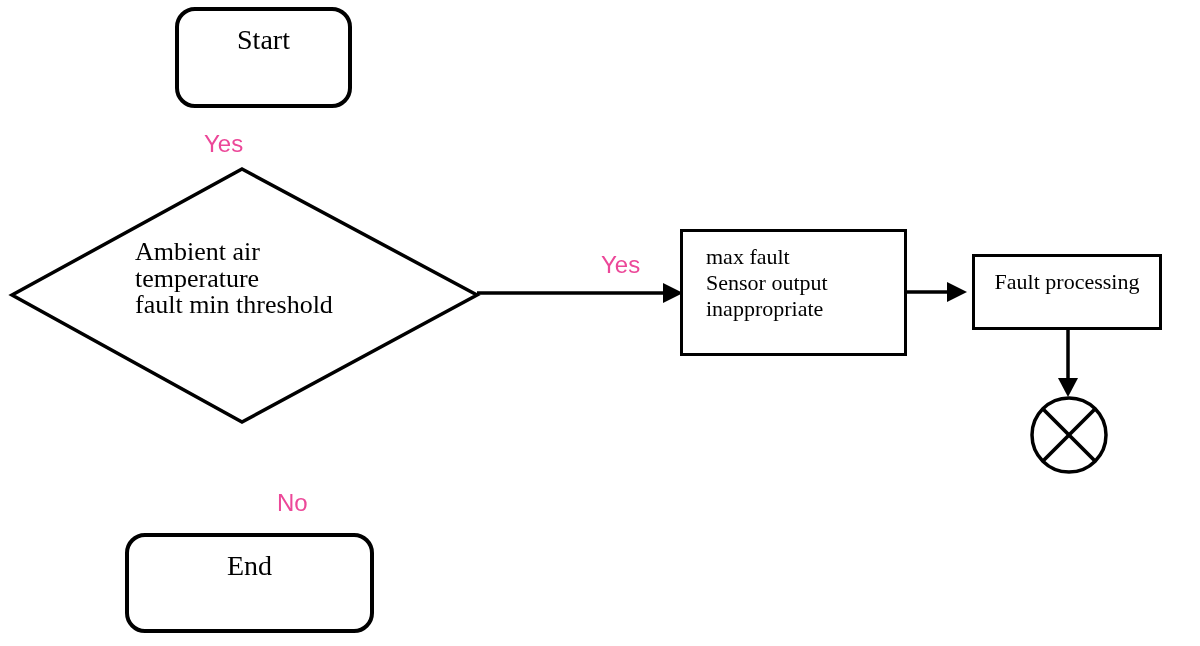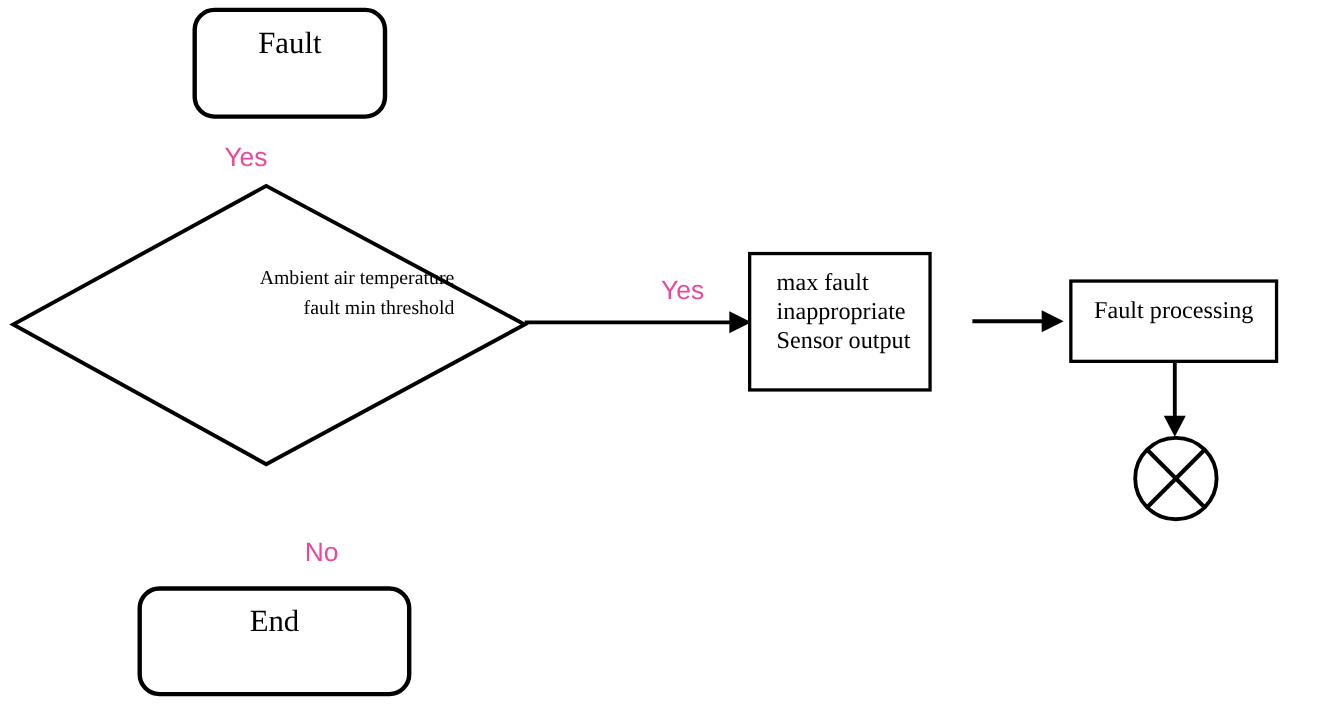--- a/index.html
+++ b/index.html
@@ -45,31 +45,31 @@
   .flow-label {
     position: absolute;
     font-family: "Liberation Sans", sans-serif;
     font-size: 24px;
     line-height: 25px;
     color: #ec4899;
     white-space: nowrap;
   }
   .diamond-text {
     position: absolute;
-    left: 163px;
+    left: 135px;
     top: 239px;
     width: 250px;
-    font-size: 18px;
+    font-size: 26px;
     line-height: 26.5px;
-    text-align: right;
+    text-align: left;
   }
   #start-box  { left: 175px; top: 7px;   width: 177px; height: 101px; }
   #end-box    { left: 125px; top: 533px; width: 249px; height: 100px; }
   #maxfault-box {
-    left: 680px; top: 229px; width: 167px; height: 127px;
+    left: 680px; top: 229px; width: 227px; height: 127px;
     padding: 12px 0 0 23px;
   }
   #faultproc-box {
     left: 972px; top: 254px; width: 190px; height: 76px;
     text-align: center;
     padding-top: 12px;
   }
   #yes-top-label    { left: 204px; top: 131px; }
   #yes-branch-label { left: 601px; top: 252px; }
   #no-branch-label  { left: 277px; top: 490px; }
@@ -100,36 +100,36 @@
     </g>
 
     <g>
       <circle cx="1069" cy="435" r="37" fill="#ffffff" stroke="#000000" stroke-width="3.5"></circle>
       <line x1="1042" y1="408" x2="1096" y2="462" stroke="#000000" stroke-width="3.8"></line>
       <line x1="1096" y1="408" x2="1042" y2="462" stroke="#000000" stroke-width="3.8"></line>
     </g>
   </svg>
 
   <div id="start-box" class="node terminator">
-    <div class="node-label">Fault</div>
+    <div class="node-label">Start</div>
   </div>
 
   <div id="yes-top-label" class="flow-label">Yes</div>
 
   <div class="diamond-text">
     <span class="line-el">Ambient air temperature</span>
     <span class="line-el">fault min threshold</span>
   </div>
 
   <div id="yes-branch-label" class="flow-label">Yes</div>
 
   <div id="maxfault-box" class="node process multiline">
     <span class="line-el">max fault</span>
+    <span class="line-el">Sensor output</span>
     <span class="line-el">inappropriate</span>
-    <span class="line-el">Sensor output</span>
   </div>
 
   <div id="faultproc-box" class="node process">
     <span>Fault processing</span>
   </div>
 
   <div id="no-branch-label" class="flow-label">No</div>
 
   <div id="end-box" class="node terminator">
     <div class="node-label">End</div>

